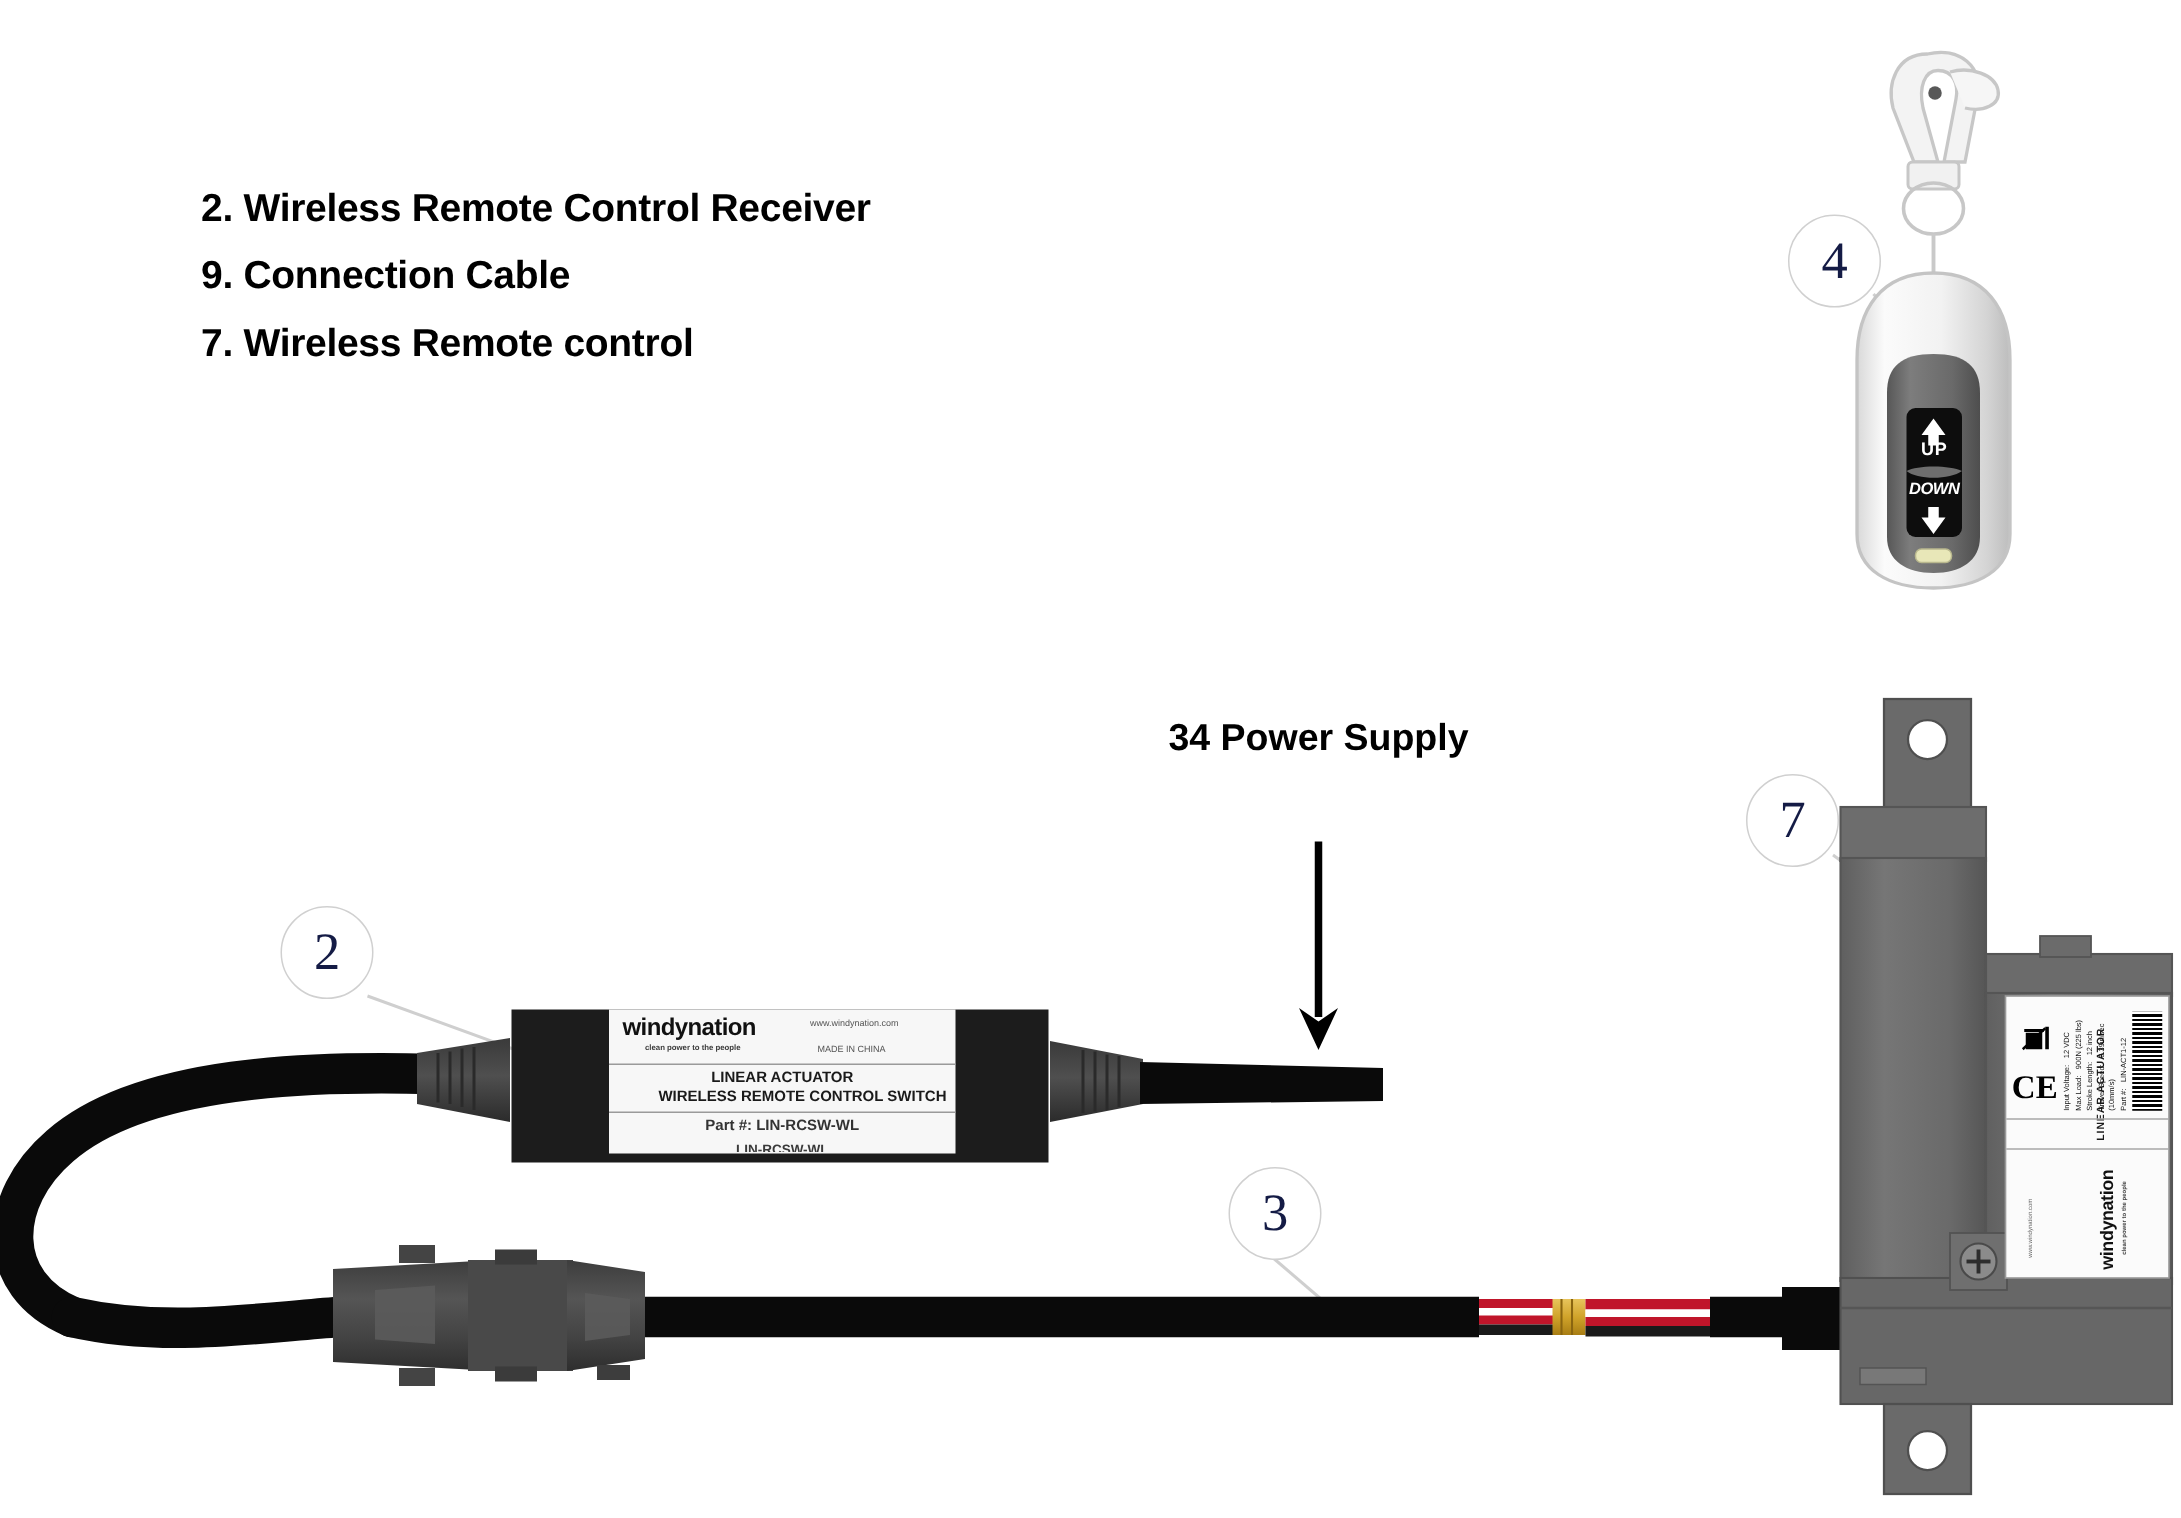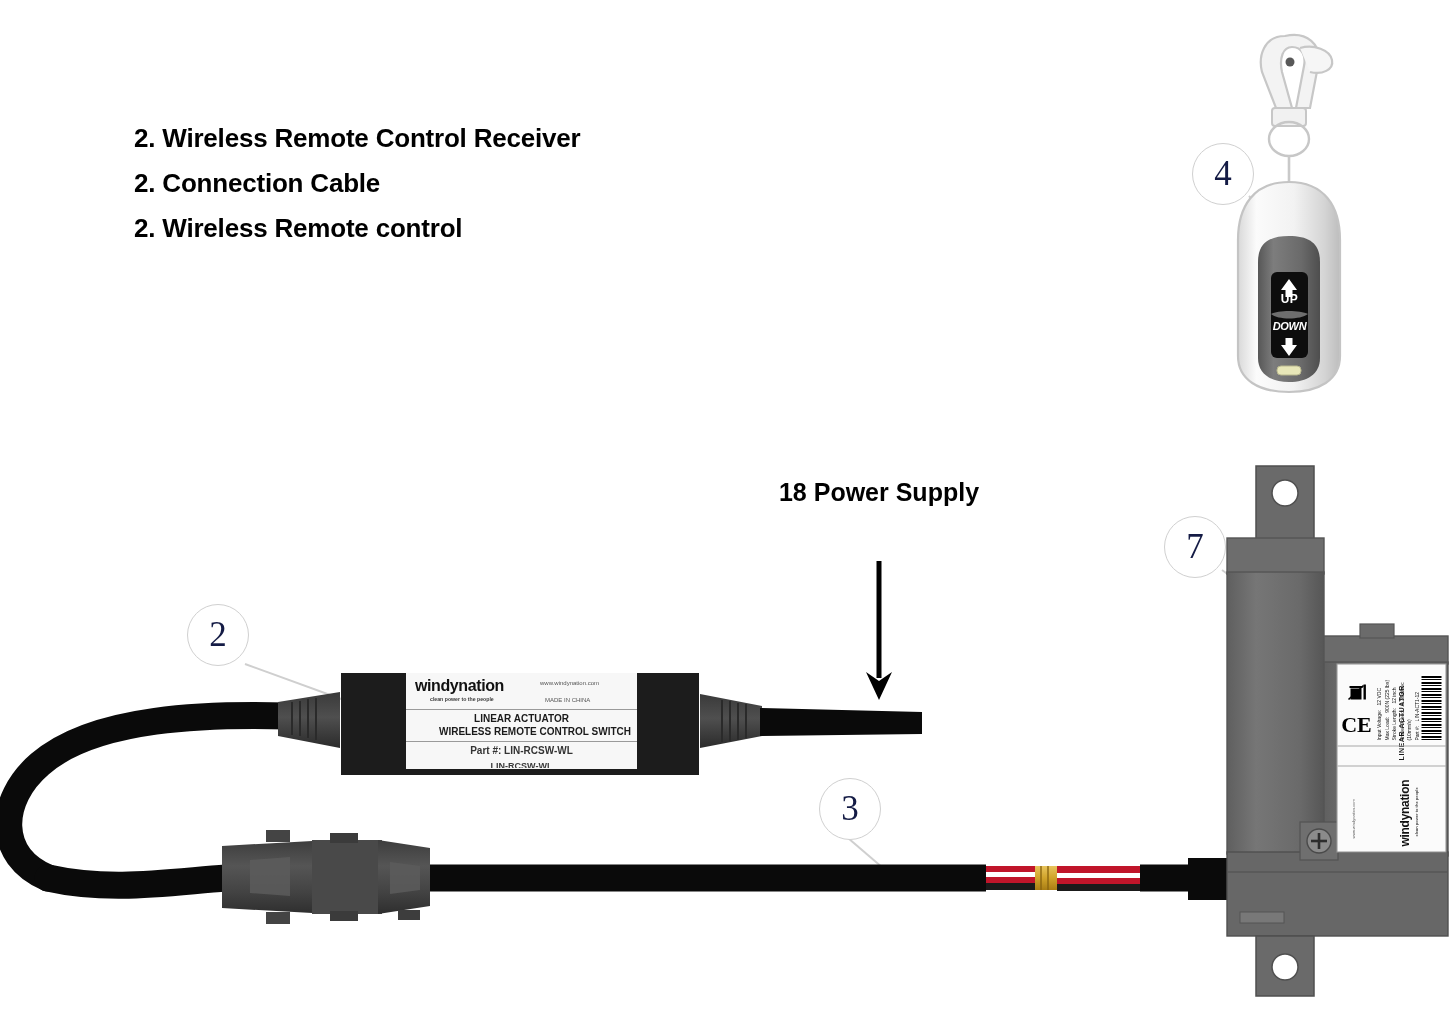--- a/index.html
+++ b/index.html
@@ -57,26 +57,26 @@
   
   svg.art { position: absolute; left: 0; top: 0; width: 1454px; height: 1012px; overflow: visible; }
 </style>
 </head>
 <body>
 
 <div id="stage">
 
   <div class="legend">
     <div class="legend-line">2. Wireless Remote Control Receiver</div>
-    <div class="legend-line">2. Connection Cable</div>
-    <div class="legend-line">2. Wireless Remote control</div>
+    <div class="legend-line">9. Connection Cable</div>
+    <div class="legend-line">7. Wireless Remote control</div>
   </div>
 
   <div class="ps-note">
-    <div>18 Power Supply</div>
+    <div>34 Power Supply</div>
   </div>
 
   <svg class="art" viewBox="0 0 1454 1012" xmlns="http://www.w3.org/2000/svg">
     <defs>
       <linearGradient id="gradRemoteBody" x1="0" y1="0" x2="1" y2="0">
         <stop offset="0%" stop-color="#d9d9d9"></stop>
         <stop offset="18%" stop-color="#fbfbfb"></stop>
         <stop offset="55%" stop-color="#f2f2f2"></stop>
         <stop offset="85%" stop-color="#d4d4d4"></stop>
         <stop offset="100%" stop-color="#bdbdbd"></stop>

